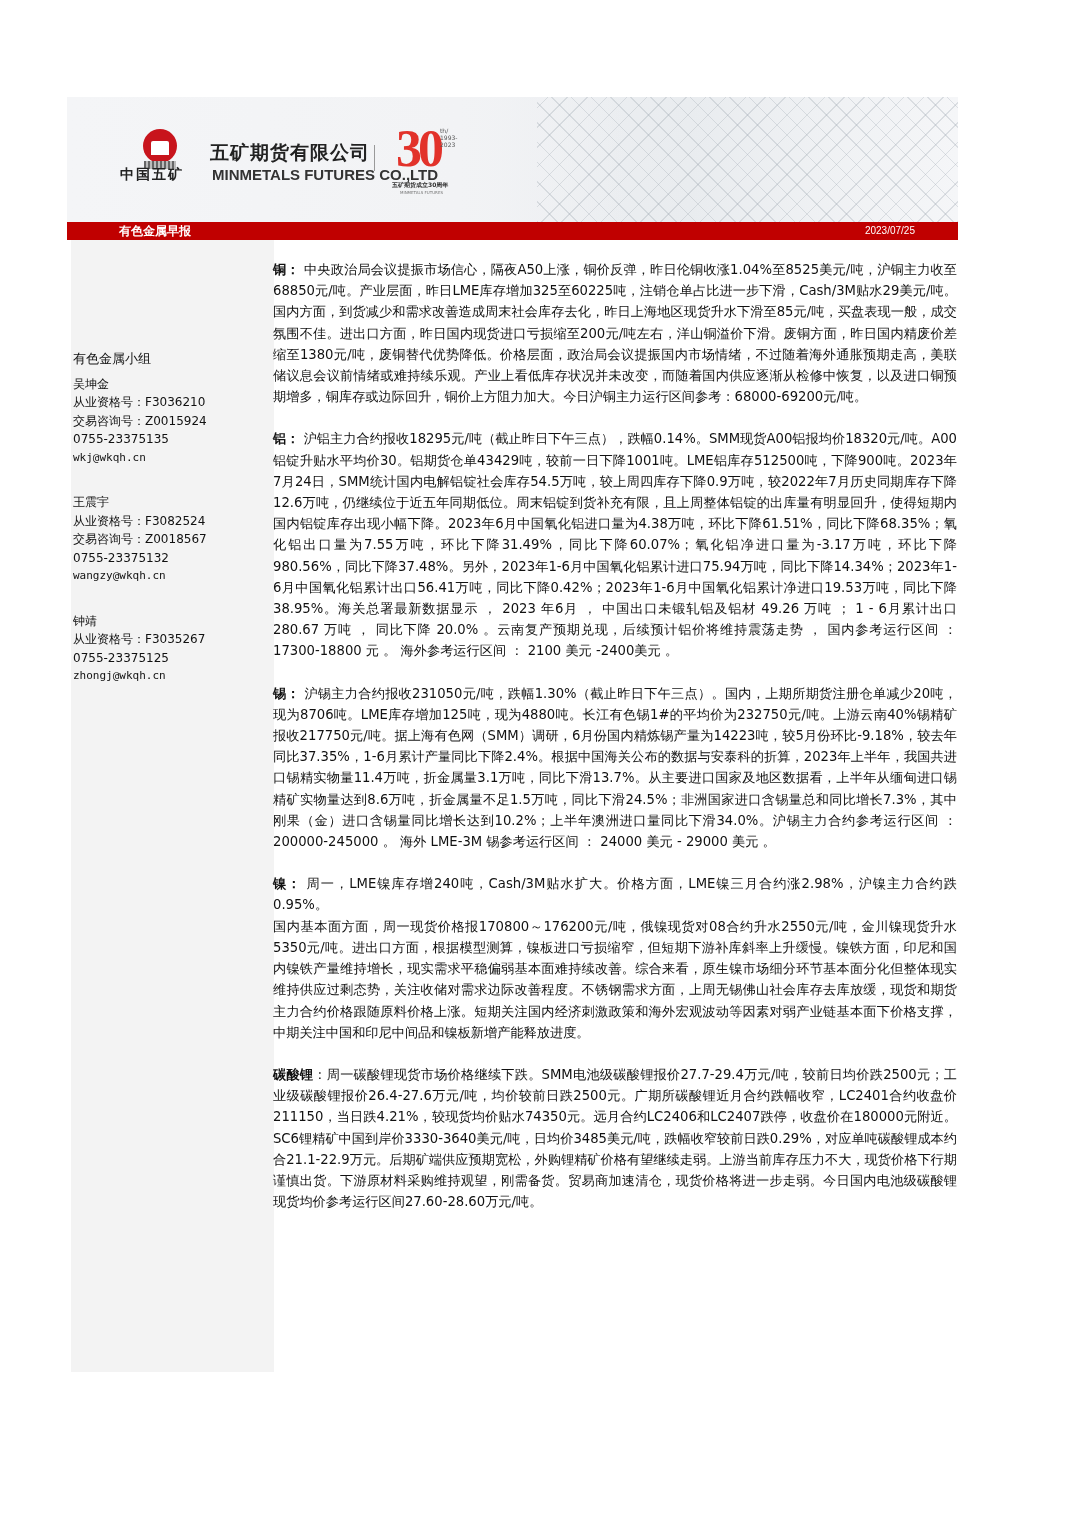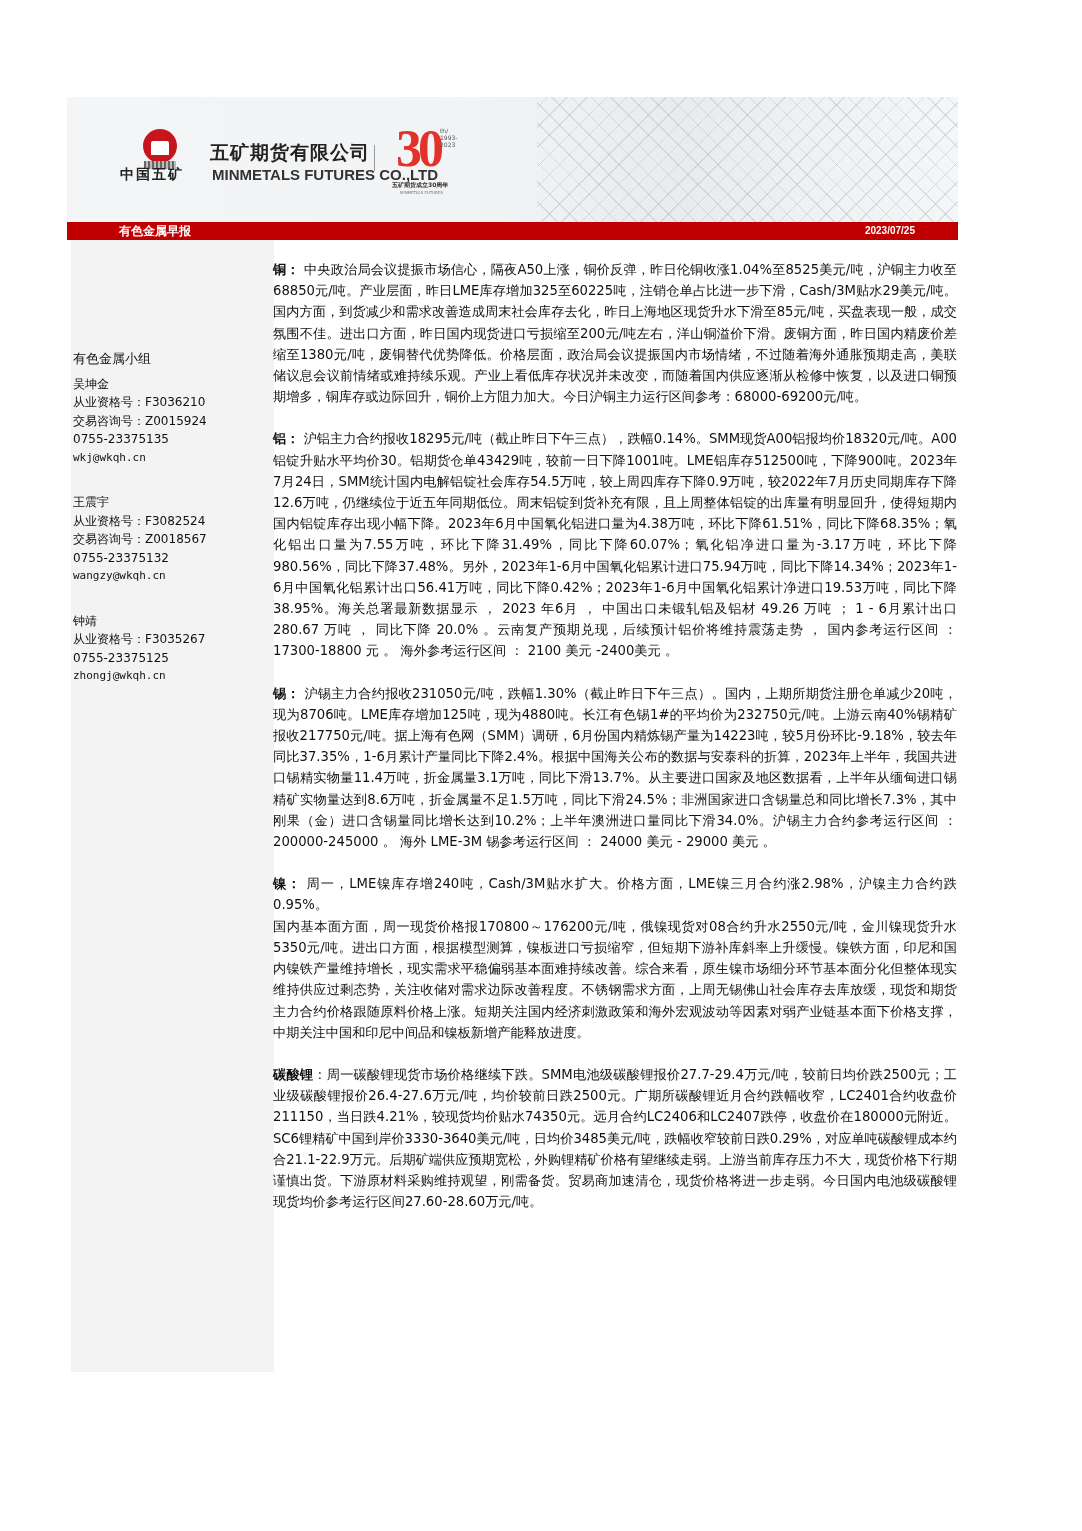--- a/index.html
+++ b/index.html
@@ -22,21 +22,21 @@
   .company-cn { position:absolute; left:143px; top:43px; font-size:19px; font-weight:bold; color:#222; letter-spacing:1px; }
   .company-en { position:absolute; left:145px; top:69px; font-size:15px; font-weight:bold; color:#333; font-family:"Liberation Sans",sans-serif; }
   .vsep { position:absolute; left:307px; top:48px; width:1px; height:26px; background:#999; }
   .anniv { position:absolute; left:325px; top:24px; width:70px; height:80px; }
   .anniv .num { position:absolute; left:4px; top:-2px; font-size:52px; font-weight:bold; color:#e2322a; font-family:Liberation Serif, serif; letter-spacing:-4px; }
   .anniv .sup { position:absolute; left:48px; top:6px; font-size:6px; color:#555; }
   .anniv .cap { position:absolute; left:0; top:60px; font-size:6px; font-weight:bold; color:#333; white-space:nowrap; }
   .anniv .cap2 { position:absolute; left:8px; top:69px; font-size:4px; color:#777; white-space:nowrap; }
   .redbar { height:18px; background:#c00000; color:#fff; position:relative; }
   .redbar .title { position:absolute; left:16px; top:1px; font-size:12px; font-weight:bold;margin-left:36px; }
-  .redbar .date { position:absolute; right:43px; top:3px; font-size:10px; font-weight:bold; font-family:"Liberation Sans",sans-serif; }
+  .redbar .date { position:absolute; right:43px; top:3px; font-size:10px; font-weight:normal; font-family:"Liberation Sans",sans-serif; }
   .sidebar { position:absolute; left:4px; top:143px; width:203px; height:1132px; background:#f3f3f3; }
   .side-inner { position:absolute; left:2px; top:110px; font-size:12px; line-height:18.5px; color:#111; }
   .side-inner .group { margin-bottom:6px; font-size:13px; }
   .side-inner .person { margin-bottom:26px; }
   .side-inner .email { font-family:"DejaVu Sans Mono",monospace; font-size:11px; }
   .main { position:absolute; left:206px; top:162px; width:684px; font-size:13.2px; line-height:21.2px; color:#111; text-align:justify; }
   .section { margin-bottom:21px; }
   .section p { margin:0; }
   .label { font-weight:bold; }
 </style>

